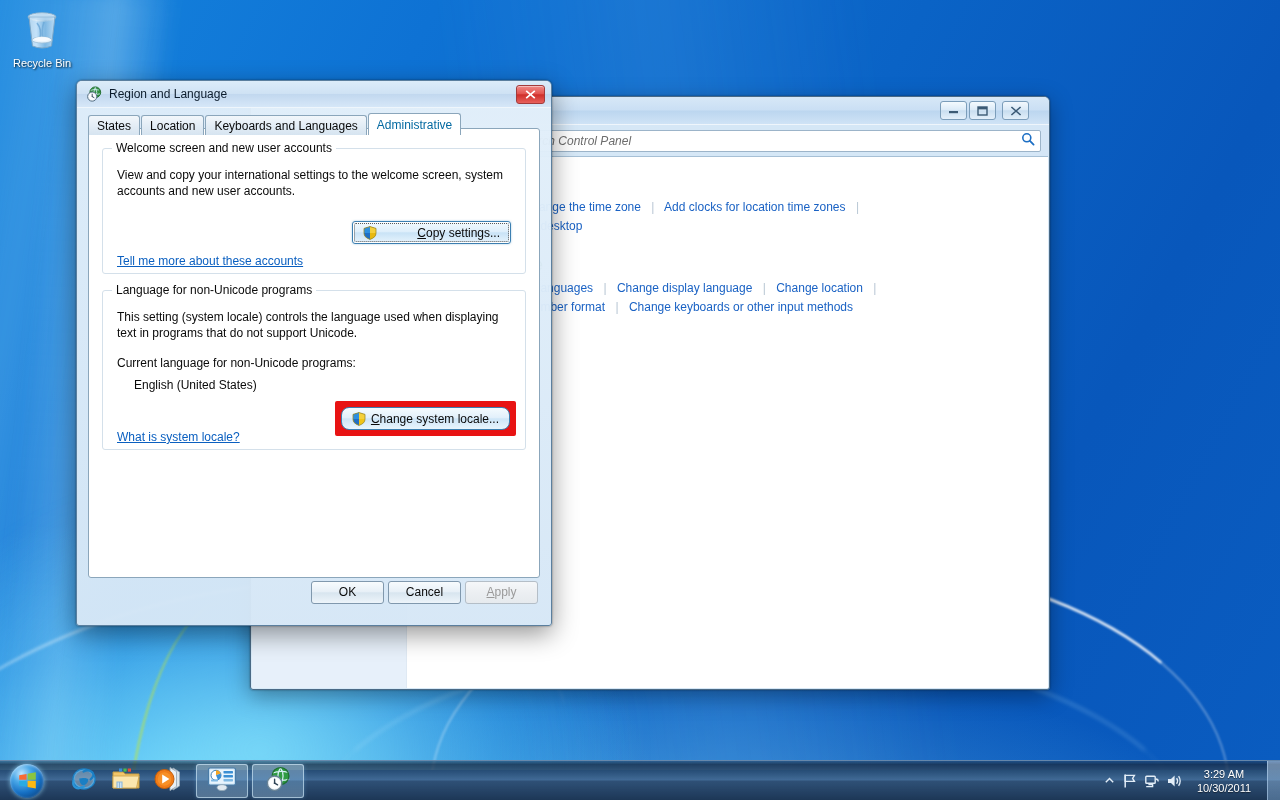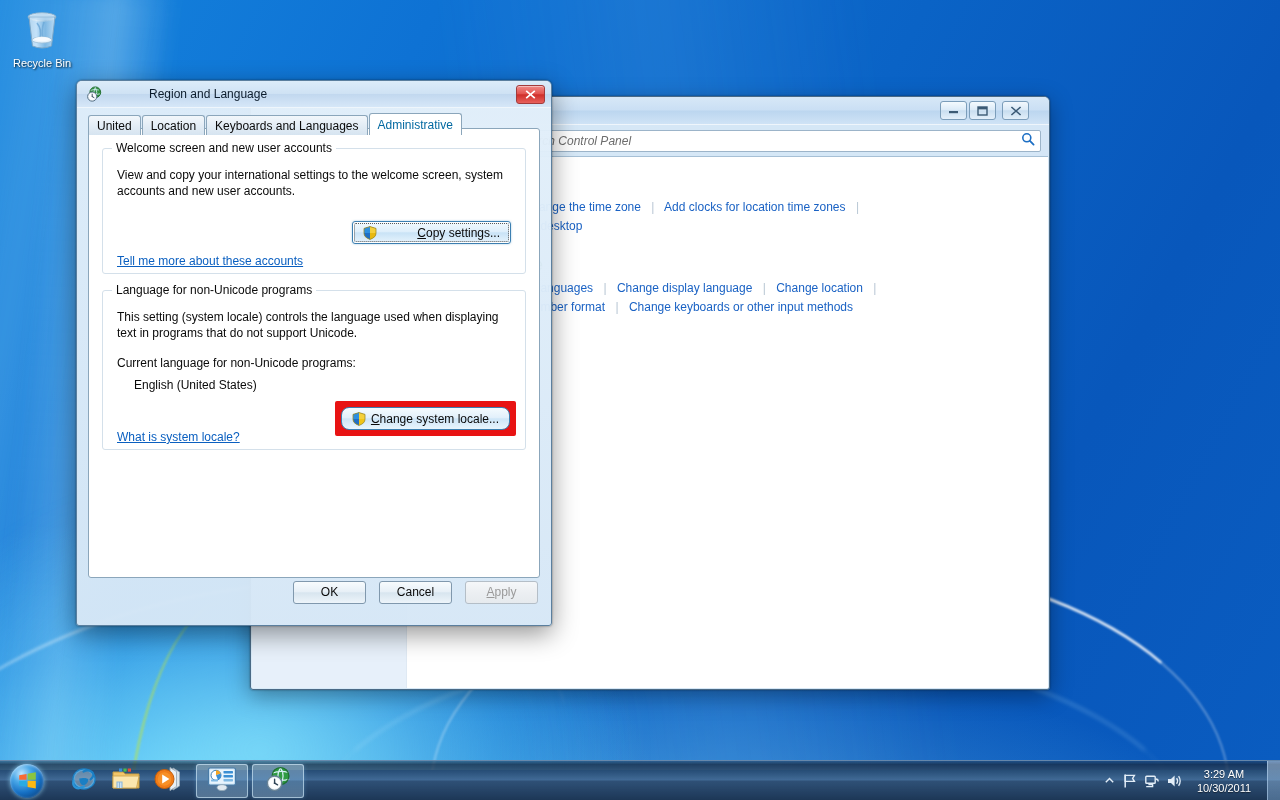--- a/index.html
+++ b/index.html
@@ -161,21 +161,20 @@
     border:1px solid #5b7f9e;
     border-radius:6px 6px 3px 3px;
     background:linear-gradient(180deg, rgba(226,239,250,0.97) 0%, rgba(214,231,246,0.97) 100%);
     box-shadow:0 0 2px rgba(0,0,0,0.5), 0 8px 26px rgba(0,0,0,0.42);
   }
   #rl-titlebar {
     height:27px; display:flex; align-items:center; padding:0 6px 0 9px;
     background:linear-gradient(180deg,#dcecf9 0%,#cfe2f4 48%,#c2d8ef 52%,#d6e7f8 100%);
     border-radius:5px 5px 0 0;
     border-bottom:1px solid rgba(255,255,255,0.55);
-    gap:40px;
   }
   #rl-icon { width:16px; height:16px; margin-right:7px; flex:0 0 16px; }
   #rl-title { flex:1; font-size:12px; color:#0c1c2c; cursor:default; }
   #rl-close {
     width:29px; height:19px; border:1px solid #a23b3b; border-radius:3px;
     background:linear-gradient(180deg,#f08b88 0%,#e35550 45%,#cf2f2a 52%,#e8615c 100%);
     display:flex; align-items:center; justify-content:center;
     color:#fff; font-size:11px; font-weight:bold; cursor:default;
     box-shadow:inset 0 1px 0 rgba(255,255,255,0.45);
   }
@@ -248,21 +247,21 @@
     font-size:12px; color:#0a0a0a; cursor:default; white-space:nowrap;
   }
   .shield {
     width:14px; height:14px; flex:0 0 14px; display:block;
   }
   .ul { text-decoration:underline; }
 
   #rl-footer {
     position:absolute; left:0; right:0; bottom:0; height:46px;
     display:flex; align-items:center; justify-content:flex-end;
-    gap:13px; padding:0 13px 20px 0;
+    gap:4px; padding:0 13px 20px 0;
   }
   .dlg-button {
     width:73px; height:23px; border:1px solid #8098ad; border-radius:3px;
     background:linear-gradient(180deg,#f7fbfd 0%,#e8f0f7 45%,#d8e5ef 52%,#edf4fa 100%);
     font-size:12px; color:#0a0a0a; display:flex; align-items:center; justify-content:center;
     cursor:default;
   }
   .dlg-button.disabled { color:#9a9a9a; border-color:#b4bec7; background:linear-gradient(180deg,#f5f7f9 0%,#eceff2 50%,#e6eaee 100%); }
 
   
@@ -451,21 +450,21 @@
     </span>
     <span id="rl-title">Region and Language</span>
     <div id="rl-close">
       <svg width="11" height="9" viewBox="0 0 11 9">
         <path d="M1.2 0.8 L9.8 8.2 M9.8 0.8 L1.2 8.2" stroke="#ffffff" stroke-width="1.7" fill="none"></path>
       </svg>
     </div>
   </div>
 
   <div id="rl-tabstrip">
-    <div class="rl-tab">United</div>
+    <div class="rl-tab">States</div>
     <div class="rl-tab">Location</div>
     <div class="rl-tab">Keyboards and Languages</div>
     <div class="rl-tab active">Administrative</div>
   </div>
 
   <div id="rl-tabpanel">
 
     <div class="rl-group" id="group-welcome">
       <span class="rl-group-title">Welcome screen and new user accounts</span>
       <span class="rl-body-text" style="left:14px; top:18px; right:16px;">View and copy your international settings to the welcome screen, system accounts and new user accounts.</span>

